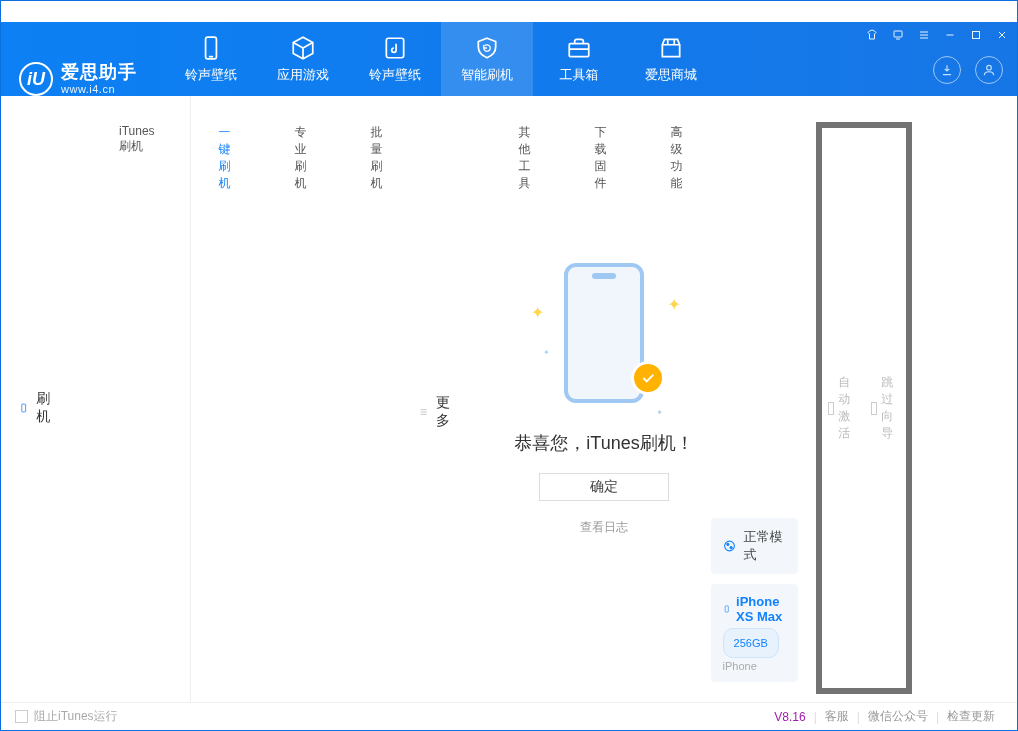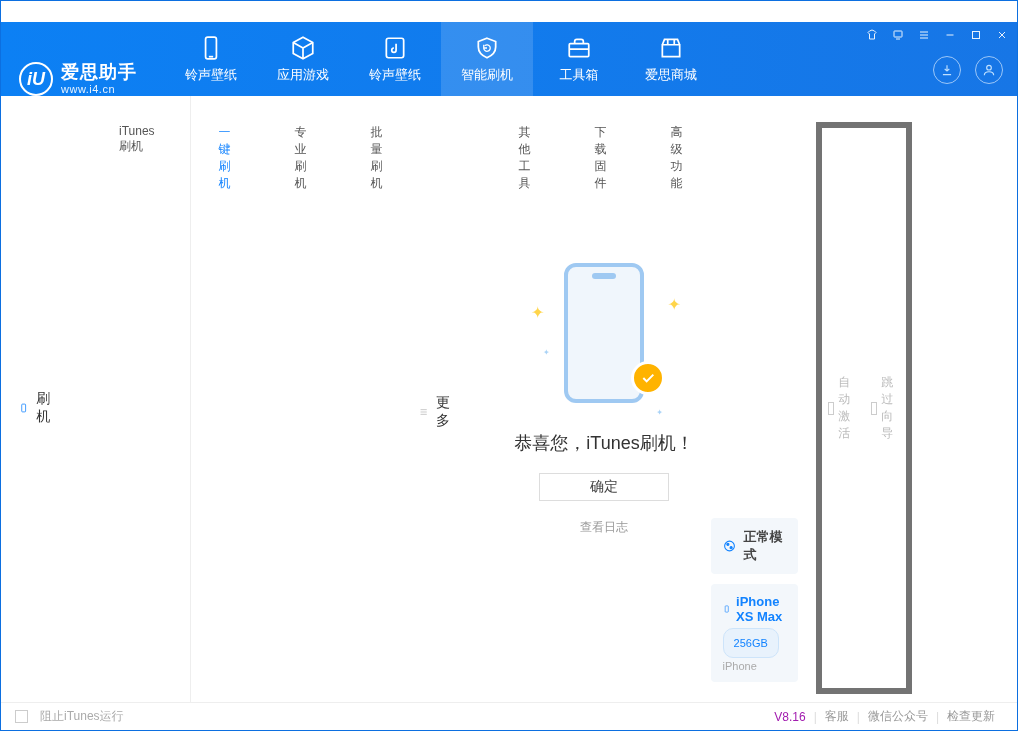--- a/index.html
+++ b/index.html
@@ -19,41 +19,41 @@
 .win-controls .wc { width: 14px; height: 14px; cursor: pointer; opacity: .9; display:flex; align-items:center; justify-content:center; }
 .header-right { position: absolute; right: 14px; bottom: 12px; display: flex; gap: 14px; }
 .hr-btn { width: 28px; height: 28px; border: 1.5px solid #9cc7f8; border-radius: 50%; display: flex; align-items: center; justify-content: center; cursor: pointer; color:#bfe0ff; }
 .body { flex: 1; display: flex; min-height: 0; }
 .sidebar { width: 190px; border-right: 1px solid #eee; display: flex; padding-top: 18px; }
 .side-group-title { display: flex; align-items: center; gap: 8px; padding: 8px 18px; font-size: 14px; color: #333; font-weight: 500; }
 .side-item { padding: 10px 18px 10px 46px; font-size: 12px; color: #555; cursor: pointer; }
 .side-item.active { color: #1283ff; }
 .side-bottom { margin-top: auto; padding: 10px; }
 .mode-card, .device-card { background: #f3f7fb; border-radius: 4px; padding: 10px 12px; margin-bottom: 10px; font-size: 13px; color:#444; }
-.mode-card { display:flex; align-items:center; gap:8px;font-weight:bold; }
+.mode-card { display:flex; align-items:center; gap:8px; }
 .device-card { font-weight: 600; color:#1283ff; }
 .device-card .cap { display: inline-block; background:#e8f2fc; border:1px solid #cde4fa; color:#1283ff; border-radius: 10px; padding: 8px 10px; font-size: 11px; font-weight: 500; margin-top:4px; }
 .device-card .sub { color:#aaa; font-size:11px; font-weight:400; margin-top:2px; }
 .checkbox-row { border: 6px solid #737373; margin: 8px; padding: 6px 6px; display:flex; gap: 14px; font-size: 12px; color:#bbb; align-items:center; }
 .cb { width: 13px; height: 13px; border:1px solid #ccc; display:inline-block; }
 .main { flex: 1; display: flex; flex-direction: column; align-items: center; justify-content: center; gap: 18px; color:#333; position:relative; }
 .success-icon { position: relative; width: 110px; height: 150px; }
 .phone-body { position:absolute; left:15px; top:0; width: 80px; height: 140px; border: 4px solid #9fc9f2; border-radius: 12px; background:#f0f6fc; }
 .phone-body:before { content:""; position:absolute; top:6px; left:50%; transform:translateX(-50%); width:24px; height:6px; background:#9fc9f2; border-radius:3px; }
 .check-badge { position:absolute; right:-6px; bottom:18px; width:34px; height:34px; background:#ffb300; border:3px solid #fff; border-radius:50%; display:flex; align-items:center; justify-content:center; color:#fff;}
 .sparkle { position:absolute; color:#ffd54a; font-size:16px; }
 .s1 { left:-18px; top:40px; }
 .s2 { right:-22px; top:32px; }
 .s3 { right:-4px; bottom:-4px; color:#a8d2f6; font-size:8px; }
 .s4 { left:-6px; bottom:56px; color:#a8d2f6; font-size:8px;}
 .success-text { font-size: 18px; color:#333; }
 .confirm-btn { border:1px solid #ddd; background:#fff; padding: 4px 50px; font-size: 14px; cursor: pointer; color:#444; }
 .log-link { font-size: 12px; color:#999; cursor:pointer; }
 .footer { height: 28px; border-top: 1px solid #eee; display: flex; align-items: center; padding: 0 14px; font-size: 12px; color: #aaa; }
-.footer .fchk { display:flex; align-items:center; gap:12px; }
+.footer .fchk { display:flex; align-items:center; gap:6px; }
 .footer .spacer { flex:1; }
 .footer .fl { color:#999; padding: 0 8px; cursor:pointer; }
 .footer .sep { color:#ddd; }
 </style>
 </head>
 <body>
 
 <div class="window">
   <div class="header">
     <div class="logo-area">

